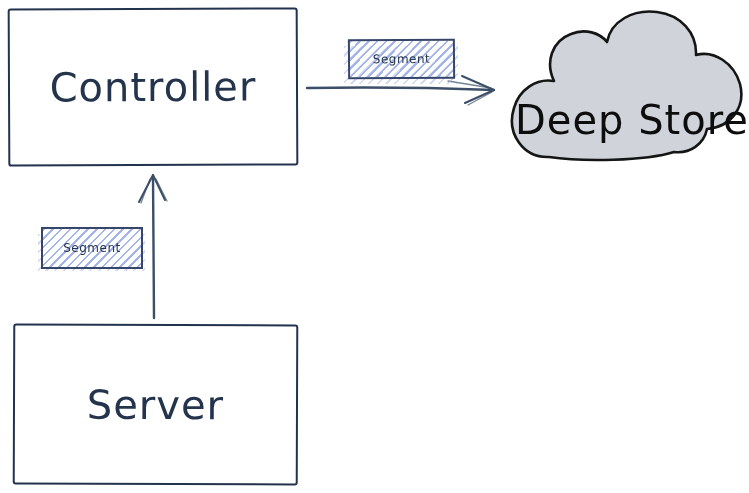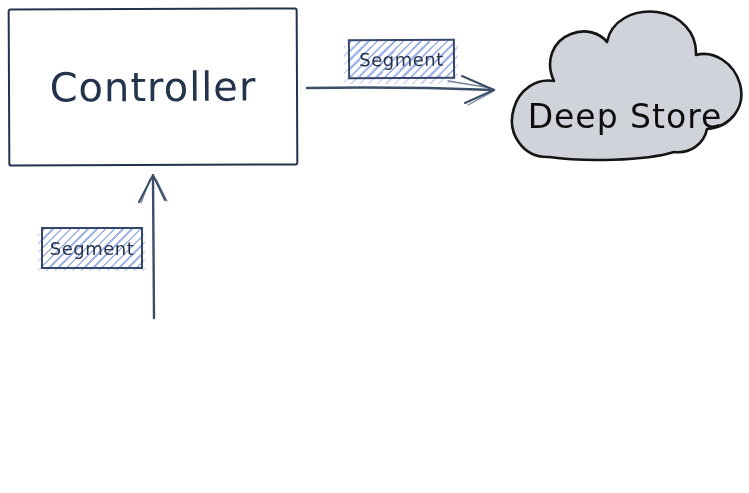--- a/index.html
+++ b/index.html
@@ -44,21 +44,21 @@
     font-size:40px;
     letter-spacing:1px;
     white-space:nowrap;
   }
   
   #deep-store-label{
     position:absolute;z-index:2;
     left:515px;top:97px;width:220px;
     text-align:center;
     color:var(--cloud-text,#0d0d0d);
-    font-size:33px;
+    font-size:40px;
     letter-spacing:1px;
     white-space:nowrap;
   }
   
   .segment-box{
     position:absolute;z-index:3;
     border:2px solid var(--segment-border,#36466b);
     background:repeating-linear-gradient(135deg,
       var(--segment-hachure,#a3b4ea) 0px,
       var(--segment-hachure,#a3b4ea) 1.7px,
@@ -73,21 +73,21 @@
     background:repeating-linear-gradient(135deg,
       var(--segment-hachure,#a3b4ea) 0px,
       var(--segment-hachure,#a3b4ea) 1.6px,
       rgba(255,255,255,0) 1.6px,
       rgba(255,255,255,0) 6.2px);
   }
   #segment-top-spill{left:344px;top:46px;width:114px;height:38px;}
   #segment-bottom-spill{left:38px;top:234px;width:107px;height:37px;}
   .segment-label{
     color:var(--node-text,#24344d);
-    font-size:18px;
+    font-size:12px;
     letter-spacing:.5px;
     white-space:nowrap;
   }
 </style>
 </head>
 <body>
 
 <div id="canvas">
 
   <svg id="vector-layer" viewBox="0 0 749 493" xmlns="http://www.w3.org/2000/svg">
@@ -123,20 +123,23 @@
     </g>
   </svg>
 
   <div class="segment-spill" id="segment-top-spill"></div>
   <div class="segment-spill" id="segment-bottom-spill"></div>
 
   <div class="node-box" id="controller-node">
     <div class="node-label">Controller</div>
   </div>
 
+  <div class="node-box" id="server-node">
+    <div class="node-label">Server</div>
+  </div>
 
   <div id="deep-store-label">Deep Store</div>
 
   <div class="segment-box" id="segment-top">
     <span class="segment-label">Segment</span>
   </div>
 
   <div class="segment-box" id="segment-bottom">
     <span class="segment-label">Segment</span>
   </div>

